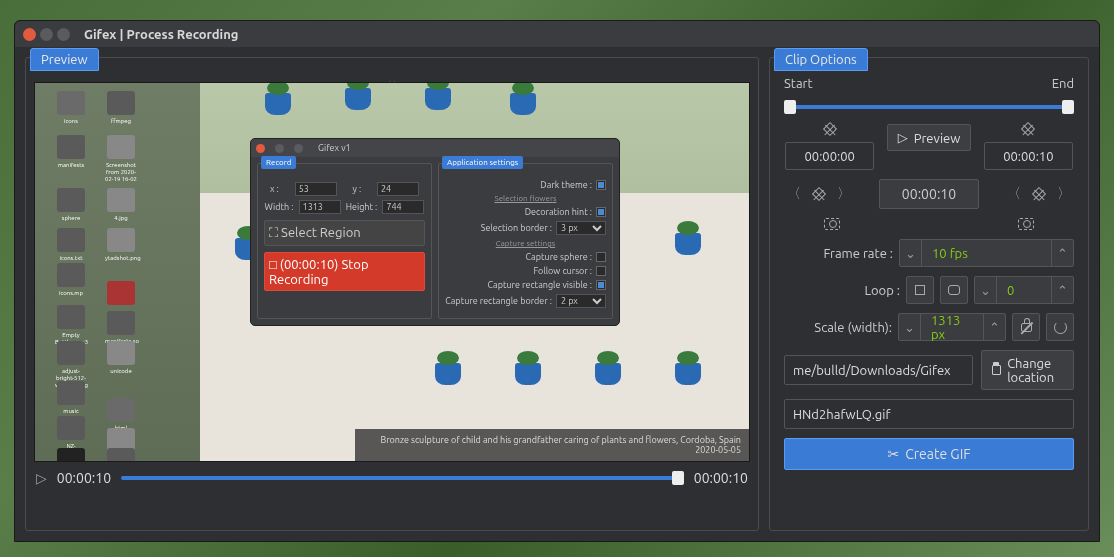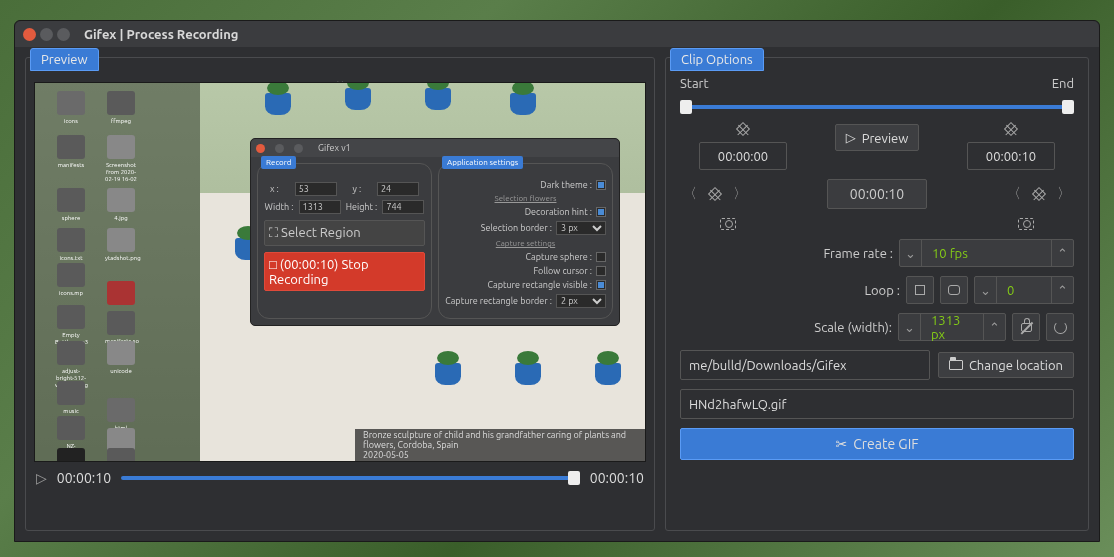--- a/index.html
+++ b/index.html
@@ -30,21 +30,21 @@
   border-radius: 6px 6px 0 0;
   gap: 4px;
 }
 .wb { width: 13px; height: 13px; border-radius: 50%; }
 .wb.close { background: #e35b3e; }
 .wb.min, .wb.max { background: #5a5b5e; }
 .titlebar .title { color: #d8d8d8; font-weight: bold; font-size: 13px; margin-left: 10px; }
 .content { flex: 1; display: flex; padding: 10px 10px 10px 10px; gap: 10px; }
 .panel { border: 1px solid #4a4b4e; border-radius: 3px; display: flex; flex-direction: column; position: relative; }
 .panel-left { flex: 1; }
-.panel-right { width: 424px; }
+.panel-right { width: 320px; }
 .panel-tab {
   position: absolute;
   top: -10px;
   left: 4px;
   background: #3a7bd5;
   color: #e8e8e8;
   font-size: 13px;
   padding: 3px 10px 4px 10px;
   border-radius: 3px 3px 0 0;
   border: 1px solid #5a9bf5;
@@ -81,33 +81,33 @@
   background: #3b3c3f;
   border-radius: 5px;
   font-size: 10px;
   color: #ccc;
   border: 1px solid #222;
 }
 .inner-titlebar { height: 18px; display: flex; align-items: center; padding: 0 5px; gap: 10px; background: #444548; border-radius: 5px 5px 0 0; }
 .inner-titlebar .wb { width: 9px; height: 9px; }
 .inner-titlebar .title { font-size: 9px; color: #ccc; margin-left: 5px; }
 .inner-body { display: flex; padding: 6px; gap: 6px; }
-.inner-col { flex: 1; border: 1px solid #555; border-radius: 12px; padding: 6px; position: relative; }
+.inner-col { flex: 1; border: 1px solid #555; border-radius: 2px; padding: 6px; position: relative; }
 .inner-tab { position: absolute; top: -8px; left: 3px; background: #3a7bd5; font-size: 8px; padding: 2px 5px; border-radius: 2px; color: #fff; }
 .inner-row { display: flex; align-items: center; justify-content: flex-end; gap: 4px; margin: 4px 0; font-size: 9px; }
 .inner-row label { text-align: right; }
 .inner-row input[type="text"] { width: 42px; background: #2a2a2a; border: 1px solid #555; color: #ccc; font-size: 9px; padding: 1px 3px; }
 .inner-row .cb { width: 10px; height: 10px; background: #2a2a2a; border: 1px solid #666; }
 .inner-row .cb.checked::after { content: ""; display: block; width: 6px; height: 6px; background: #4a8bd5; margin: 1px; }
 .inner-row select { background: #2a2a2a; border: 1px solid #555; color: #ccc; font-size: 9px; width: 50px; }
 .inner-btn { background: #444; border: 1px solid #555; text-align: left; padding: 4px; margin: 6px 0; font-size: 13px; border-radius: 2px; }
 .inner-btn.red { background: #d33a2a; border-color: #e04a3a; color: #fff; }
 .section-label { text-align: center; font-size: 8px; text-decoration: underline; color: #999; margin: 3px 0; }
 
-.caption-bar { position: absolute; bottom: 0; right: 0; left: 320px; height: 32px; background: rgba(40,40,40,0.75); color: #ddd; font-size: 9px; padding: 4px 8px; display: flex; flex-direction: column; justify-content: center; }
+.caption-bar { position: absolute; bottom: 0; right: 0; left: 320px; height: 32px; background: rgba(40,40,40,0.75); color: #ddd; font-size: 9px; padding: 4px 8px; display: flex; flex-direction: column; align-items: flex-end; justify-content: center; }
 
 .playback-bar { display: flex; align-items: center; padding: 8px 10px; gap: 10px; color: #ddd; font-size: 14px; }
 .play-btn { color: #999; font-size: 14px; cursor: pointer; }
 .slider-track { flex: 1; height: 4px; background: #3a7bd5; border-radius: 2px; position: relative; }
 .slider-thumb { position: absolute; top: -5px; width: 12px; height: 14px; background: #eee; border-radius: 2px; }
 
 
 .clip-body { padding: 18px 14px 10px 14px; display: flex; flex-direction: column; gap: 9px; color: #ccc; font-size: 13px; }
 .row { display: flex; align-items: center; gap: 8px; }
 .row.between { justify-content: space-between; }

